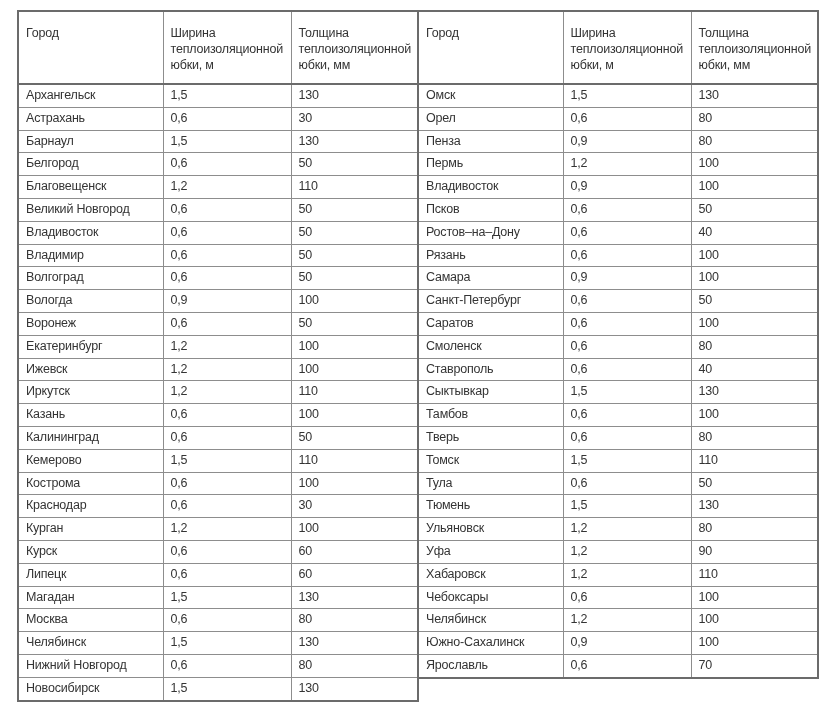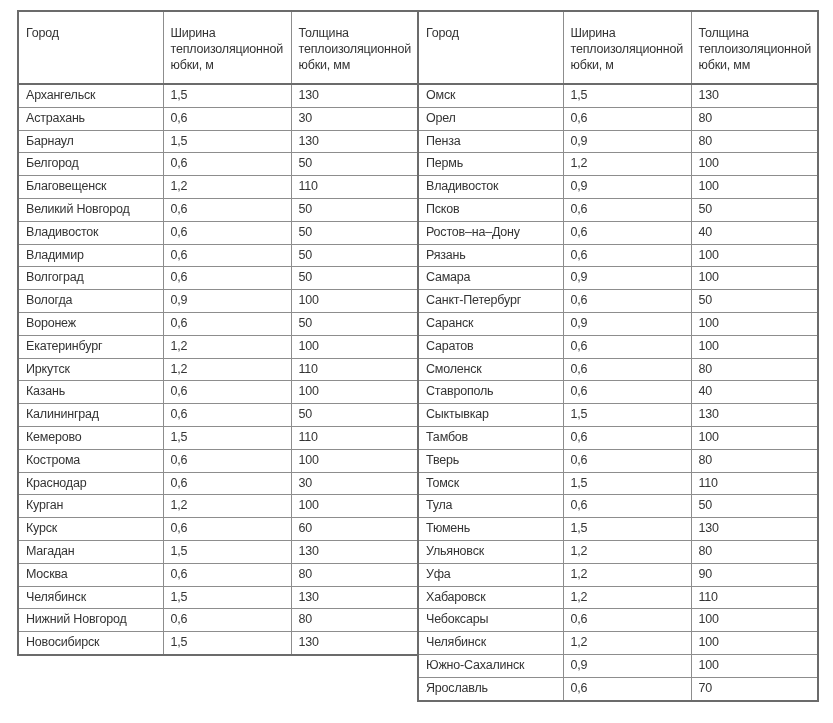--- a/index.html
+++ b/index.html
@@ -127,20 +127,25 @@
           <td>Воронеж</td>
           <td>0,6</td>
           <td>50</td>
         </tr>
         <tr>
           <td>Екатеринбург</td>
           <td>1,2</td>
           <td>100</td>
         </tr>
         <tr>
+          <td>Ижевск</td>
+          <td>1,2</td>
+          <td>100</td>
+        </tr>
+        <tr>
           <td>Иркутск</td>
           <td>1,2</td>
           <td>110</td>
         </tr>
         <tr>
           <td>Казань</td>
           <td>0,6</td>
           <td>100</td>
         </tr>
         <tr>
@@ -163,20 +168,25 @@
           <td>0,6</td>
           <td>30</td>
         </tr>
         <tr>
           <td>Курган</td>
           <td>1,2</td>
           <td>100</td>
         </tr>
         <tr>
           <td>Курск</td>
+          <td>0,6</td>
+          <td>60</td>
+        </tr>
+        <tr>
+          <td>Липецк</td>
           <td>0,6</td>
           <td>60</td>
         </tr>
         <tr>
           <td>Магадан</td>
           <td>1,5</td>
           <td>130</td>
         </tr>
         <tr>
           <td>Москва</td>
@@ -258,25 +268,20 @@
           <td>Самара</td>
           <td>0,9</td>
           <td>100</td>
         </tr>
         <tr>
           <td>Санкт-Петербург</td>
           <td>0,6</td>
           <td>50</td>
         </tr>
         <tr>
-          <td>Саранск</td>
-          <td>0,9</td>
-          <td>100</td>
-        </tr>
-        <tr>
           <td>Саратов</td>
           <td>0,6</td>
           <td>100</td>
         </tr>
         <tr>
           <td>Смоленск</td>
           <td>0,6</td>
           <td>80</td>
         </tr>
         <tr>

